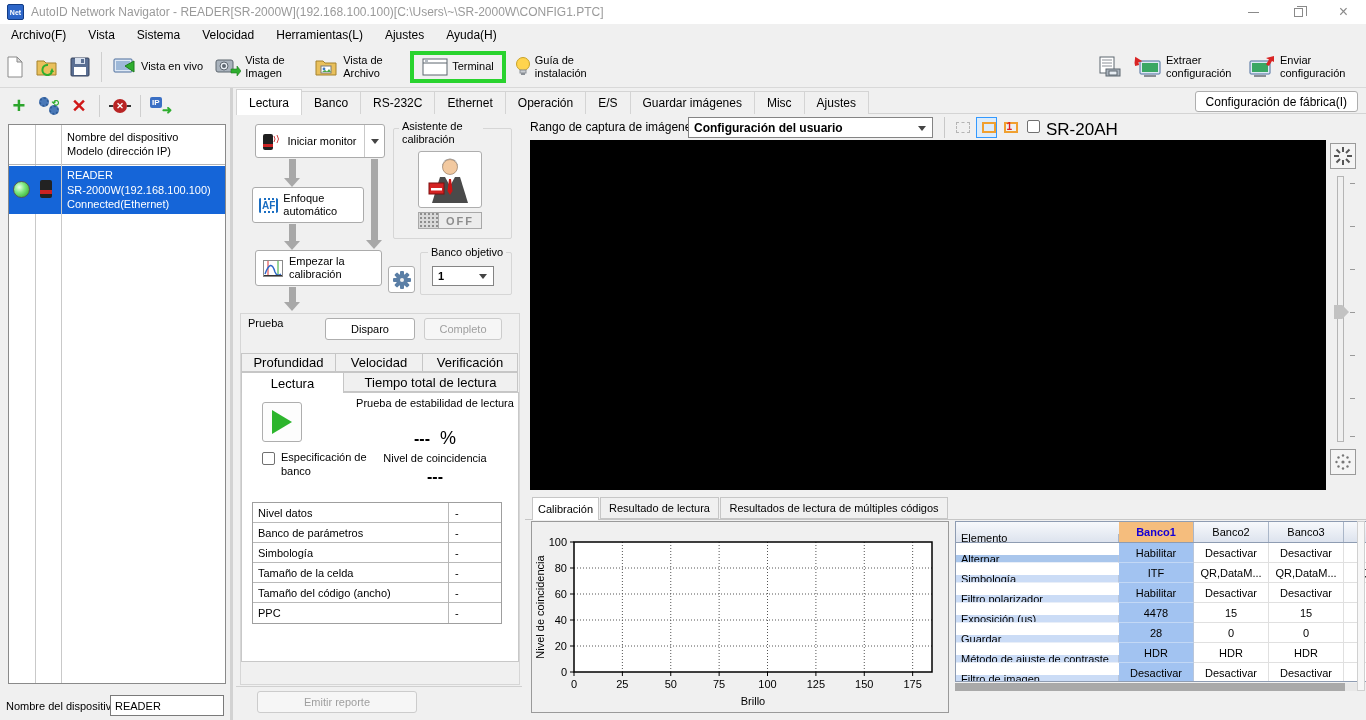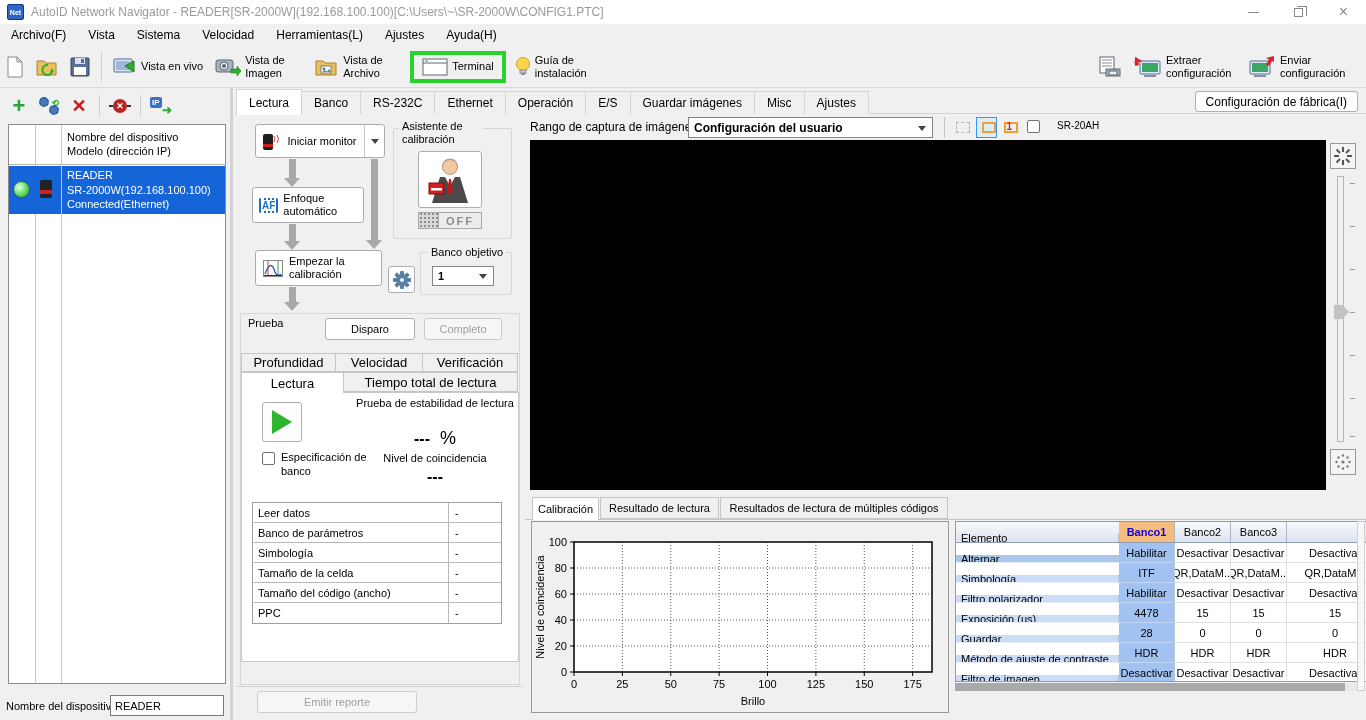--- a/index.html
+++ b/index.html
@@ -139,21 +139,21 @@
   .rtab.active { background:#fff; border-bottom:none; height:23px; z-index:2; }
   .rtab-strip { position:absolute; left:525px; top:519px; width:841px; height:1px; background:#c6c6c6; }
 
   .chartbox { position:absolute; left:531px; top:521px; width:418px; height:192px; background:#f0f0f0; border:1px solid #9a9a9a; }
 
   .banktable { position:absolute; left:955px; top:521px; width:411px; height:161px; overflow:hidden; background:#fff; border:1px solid #8e9cb2; border-right:none; }
   .bt-row { display:flex; height:20px; }
   .bt-head { height:21px; background:linear-gradient(#f7f9fc,#dde3ee); border-bottom:1px solid #8e9cb2; font-size:11px; }
   .bt-cell { flex:none; display:flex; align-items:center; justify-content:center; font-size:11px; border-right:1px solid #b9c6da; overflow:hidden; white-space:nowrap; }
   .bt-el { width:163px; justify-content:flex-start; padding-left:5px;margin-top:12px; }
-  .bt-b { width:56px; }
+  .bt-b { width:75px; }
   .bt-b4 { width:97px; }
   .row-el { background:#cbdcf6; border-bottom:1px solid #e8eef8; }
   .row-el.selrow { background:#a9c6ec; }
   .cell-b1 { background:#a2c3f1; border-bottom:1px solid #c3d8f5; }
   .cell-w { background:#fff; border-bottom:1px solid #e0e0e0; border-right:1px solid #e0e0e0; }
   .bt-head .bt-el, .bt-head .bt-b, .bt-head .bt-b4 { border-right:1px solid #aab6c8; }
   .b1-head { background:#f5bd7d !important; color:#1500d6; font-weight:bold; }
   .hscroll { position:absolute; left:955px; top:683px; width:402px; height:8px; background:#e8e8e8; }
   .hscroll .thumb { position:absolute; left:0; top:0; height:8px; width:390px; background:#a9a9a9; }
   .vscroll { position:absolute; left:1357px; top:521px; width:8px; height:170px; background:#f7f7f7; border:1px solid #d0d0d0; }
@@ -446,21 +446,21 @@
   <div class="abs small11 ctr" style="left:355px; top:452px; width:160px;">Nivel de coincidencia</div>
   <div class="abs ctr" style="left:355px; top:468px; width:160px; font-size:16px; font-weight:bold;">---</div>
 
   <div class="abs" style="left:262px; top:450px; display:flex; gap:6px; width:120px;">
     <span class="chk" style="margin-top:2px;"></span>
     <span class="small11" style="line-height:14px;">Especificación de banco</span>
   </div>
 
   <div class="result-table" style="left:252px; top:502px; width:250px;">
     <div class="rrow">
-        <div class="c1">Leer datos</div>
+        <div class="c1">Nivel datos</div>
         <div class="c2">-</div>
       </div>
     <div class="rrow">
         <div class="c1">Banco de parámetros</div>
         <div class="c2">-</div>
       </div>
     <div class="rrow">
         <div class="c1">Simbología</div>
         <div class="c2">-</div>
       </div>
@@ -492,21 +492,21 @@
   </div>
   <div class="cap-btn sel" style="position:absolute; left:976px; top:117px;">
     <span class="cap-rect"></span>
   </div>
   <div class="cap-btn" style="position:absolute; left:1000px; top:117px;">
     <span class="cap-rect one">
         <span>1</span>
       </span>
   </div>
   <span class="chk" style="position:absolute; left:1027px; top:120px;"></span>
-  <div class="abs" style="left:1046px; top:120px; font-size:10px;margin-left:11px;">SR-20AH</div>
+  <div class="abs" style="left:1046px; top:120px; font-size:17px;">SR-20AH</div>
 
   <div class="abs" style="left:530px; top:140px; width:796px; height:350px; background:#000;"></div>
 
   <div class="strip-btn" style="left:1330px; top:143px;">
     <svg width="18" height="18" viewBox="0 0 18 18">
       <g stroke="#555" stroke-width="2">
         <line x1="9" y1="0" x2="9" y2="5"></line>
           <line x1="9" y1="13" x2="9" y2="18"></line>
         <line x1="0" y1="9" x2="5" y2="9"></line>
           <line x1="13" y1="9" x2="18" y2="9"></line>

